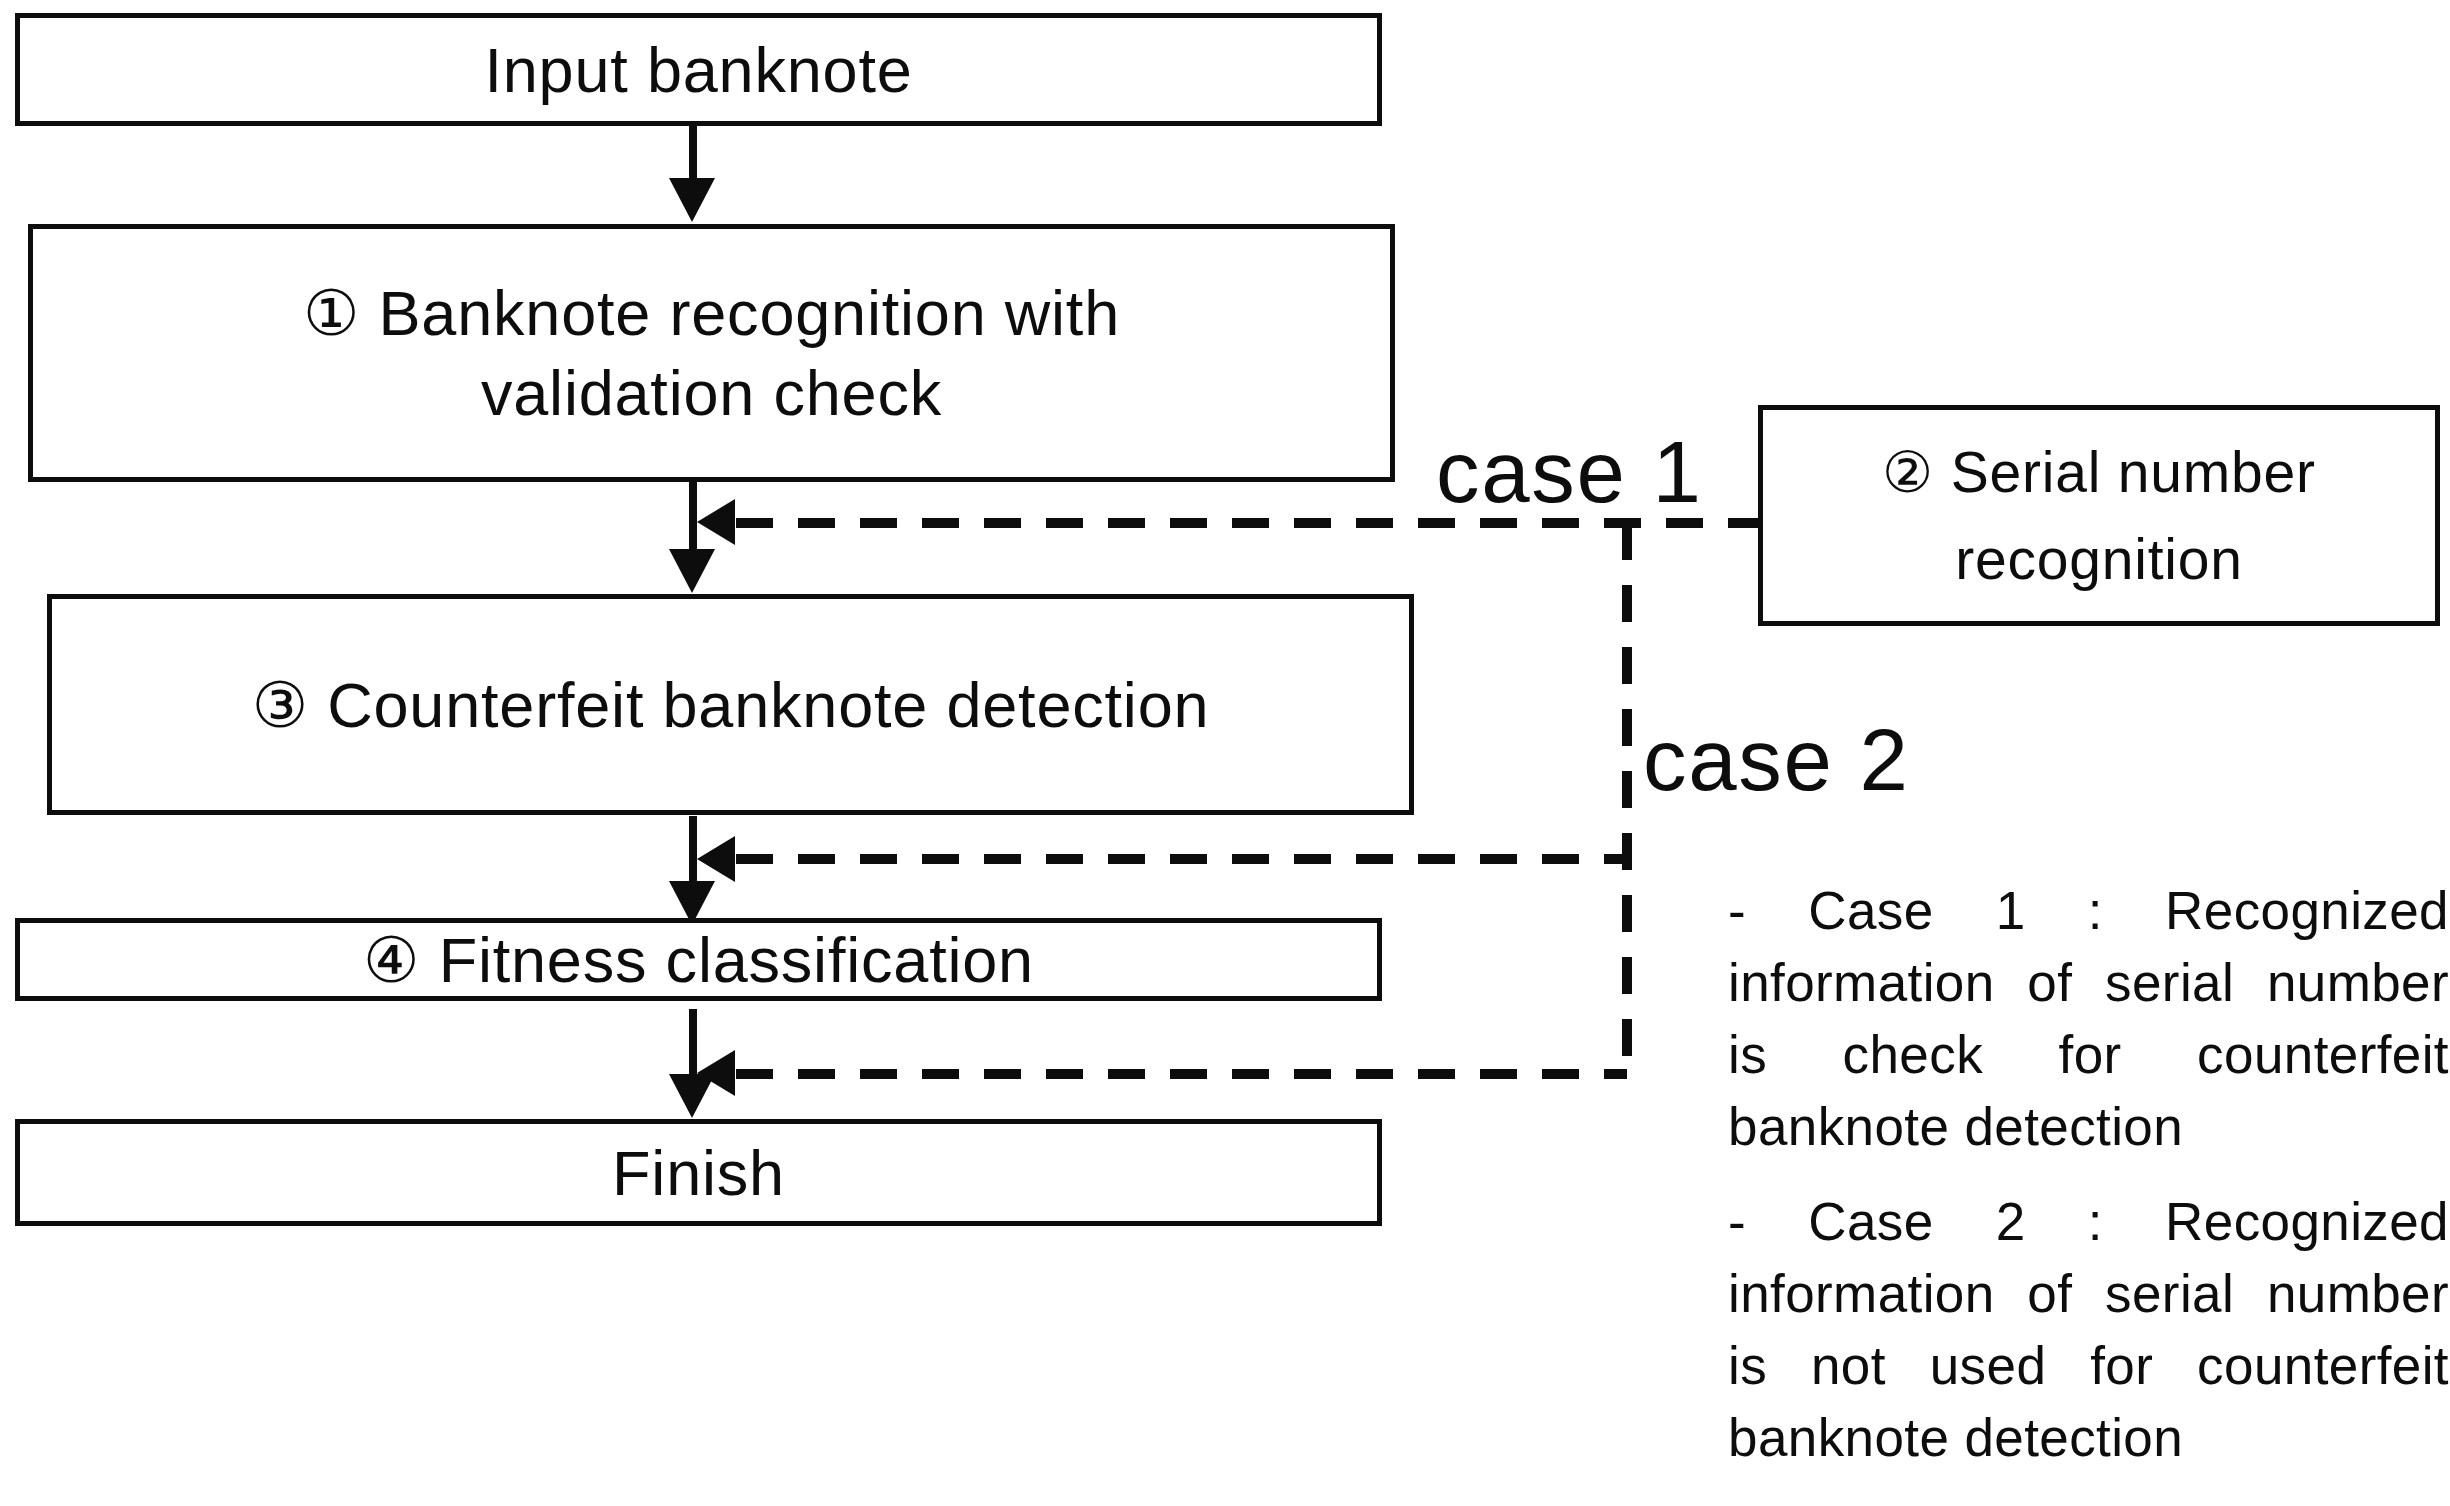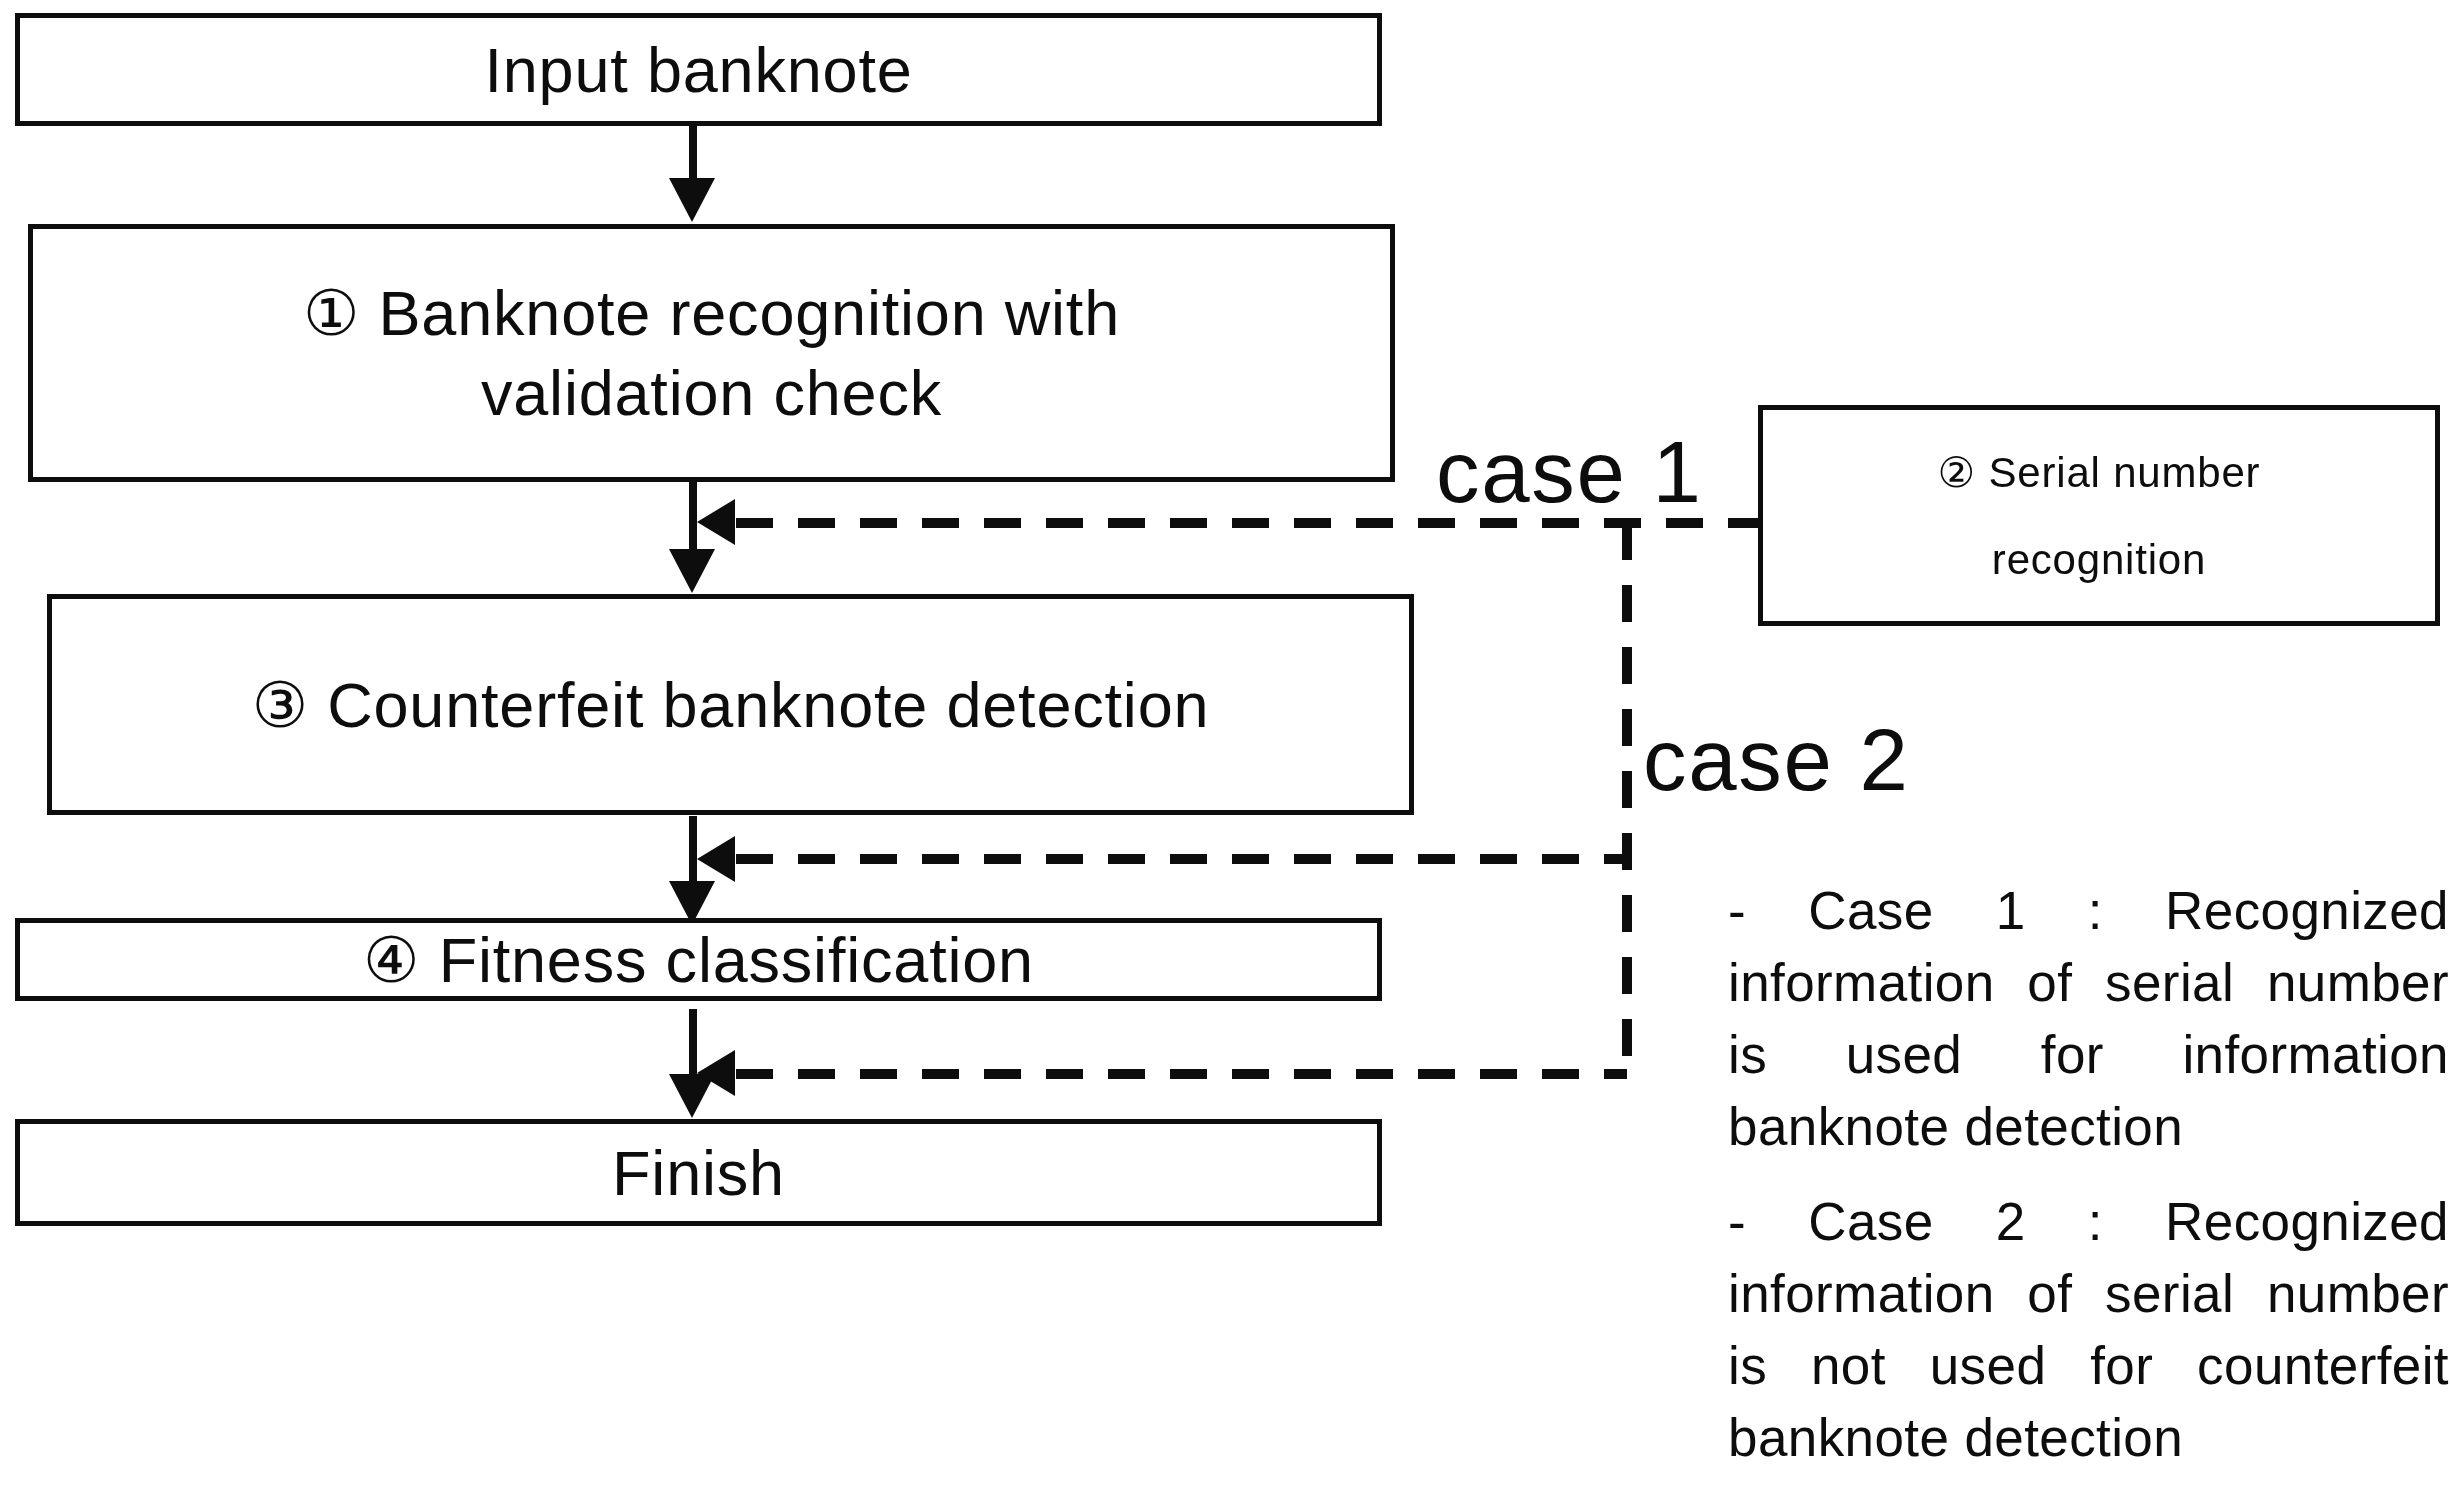--- a/index.html
+++ b/index.html
@@ -39,21 +39,21 @@
     top: 405px;
     width: 682px;
     height: 221px;
     border: 5.8px solid #0d0d0d;
     background: #ffffff;
     box-sizing: border-box;
     display: flex;
     flex-direction: column;
     align-items: center;
     justify-content: center;
-    font-size: 42px;
+    font-size: 57px;
     line-height: 87px;
     text-align: center;
     letter-spacing: 0.8px;
   }
   
   .arrow-shaft {
     position: absolute;
     left: 689px;
     width: 7.5px;
     background: #0d0d0d;
@@ -165,21 +165,21 @@
 
   <div class="arrow-head-left" style="left:697px; top:1050px;"></div>
   <div class="dash-h" style="left:736px; top:1069px; width:891px;"></div>
 
   <div class="case-label" style="left:1436px; top:426px;">case 1</div>
   <div class="case-label" style="left:1643px; top:714px;">case 2</div>
 
   <div class="note" style="top:875px;">
     <div class="note-line">- Case 1 : Recognized</div>
     <div class="note-line">information of serial number</div>
-    <div class="note-line">is used for information</div>
+    <div class="note-line">is check for counterfeit</div>
     <div class="note-line last">banknote detection</div>
   </div>
 
   <div class="note" style="top:1186px;">
     <div class="note-line">- Case 2 : Recognized</div>
     <div class="note-line">information of serial number</div>
     <div class="note-line">is not used for counterfeit</div>
     <div class="note-line last">banknote detection</div>
   </div>
 

